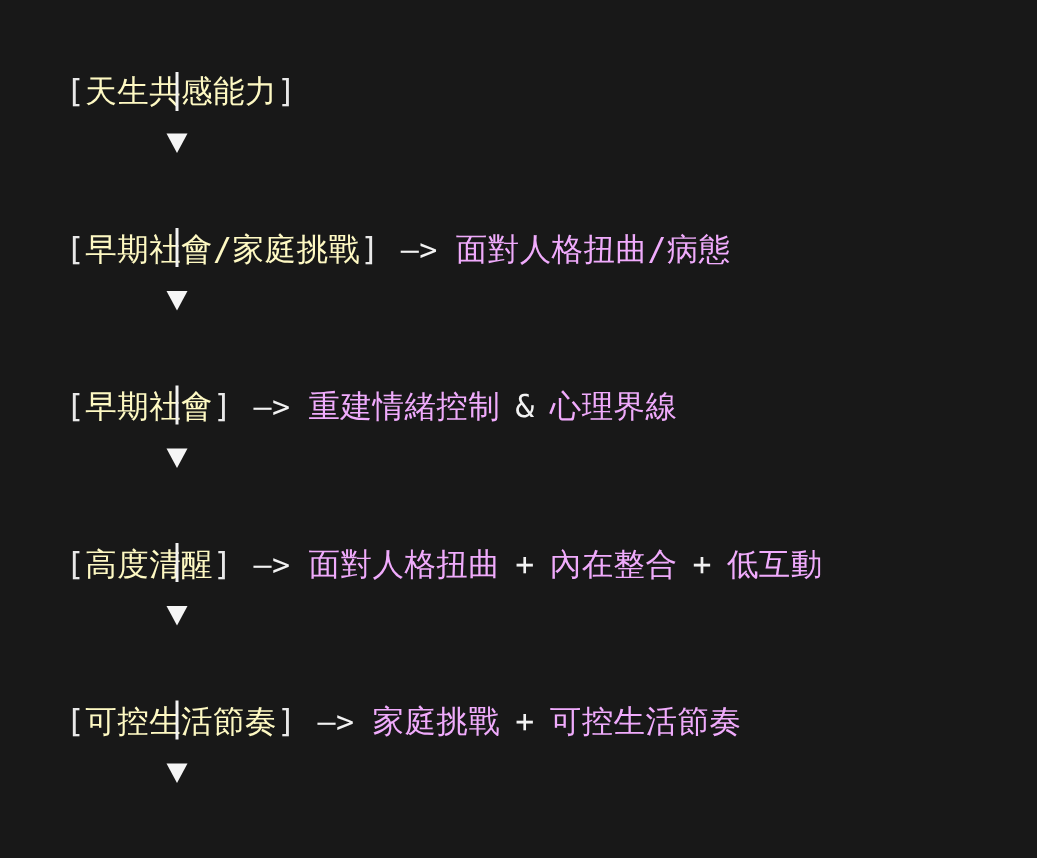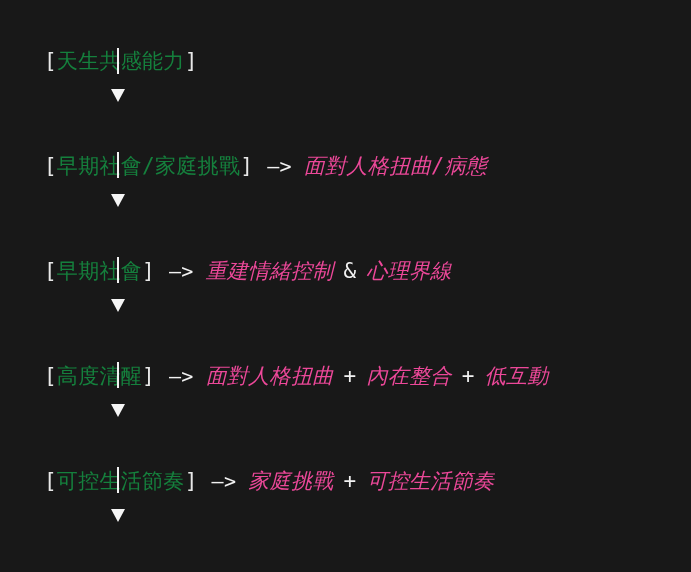--- a/index.html
+++ b/index.html
@@ -18,23 +18,23 @@
     .line {
       position: absolute;
       left: 18px;
       height: 36px;
       line-height: 36px;
       font-size: 21px;
       white-space: pre;
       letter-spacing: 0.3px;
     }
     .node .bracket { color: #e8e8e8; }
-    .node .label { color: #15803d; }
+    .node .label { color: #fef9c3; }
     .arrow-text { color: #f2f2f2; margin: 0 12px 0 14px; font-size: 20px; }
-    .result { color: #ec4899; font-style: italic; }
+    .result { color: #f0abfc; }
     .op { margin: 0 10px; color: #f2f2f2; }
     .vbar {
       position: absolute;
       left: 117px;
       width: 2px;
       height: 26px;
       background: #f2f2f2;
     }
     .tri {
       position: absolute;

